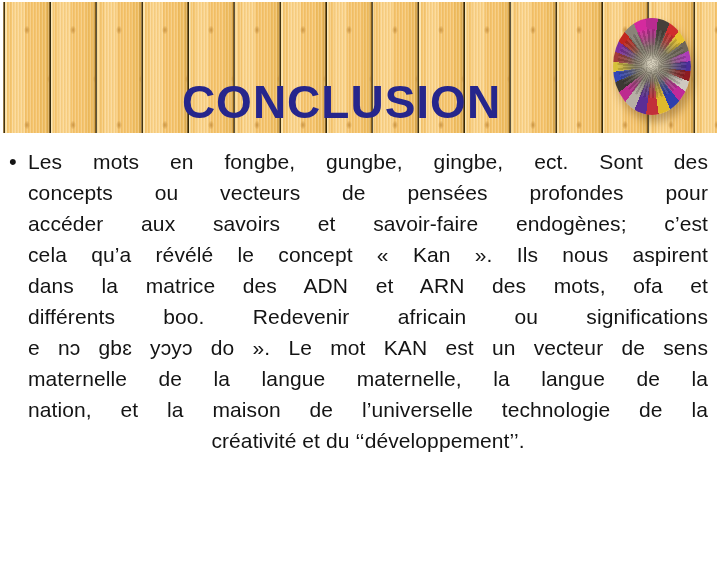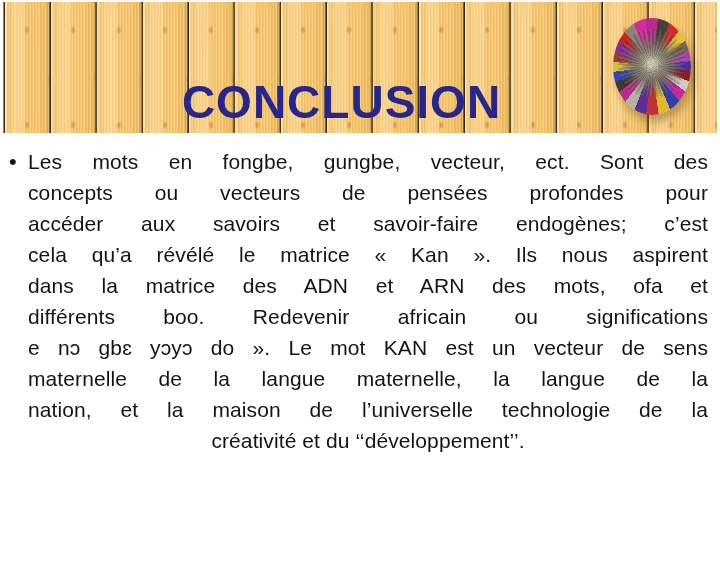--- a/index.html
+++ b/index.html
@@ -89,24 +89,24 @@
   <div class="wood-header">
     <h1 class="title">CONCLUSION</h1>
     <div class="umbrella" style="background: conic-gradient(from -8deg, rgb(185, 42, 144) 0deg, rgb(185, 42, 144) 15deg, rgb(70, 64, 58) 15deg, rgb(70, 64, 58) 30deg, rgb(207, 46, 46) 30deg, rgb(207, 46, 46) 45deg, rgb(230, 195, 48) 45deg, rgb(230, 195, 48) 60deg, rgb(111, 102, 89) 60deg, rgb(111, 102, 89) 75deg, rgb(173, 59, 184) 75deg, rgb(173, 59, 184) 90deg, rgb(74, 47, 154) 90deg, rgb(74, 47, 154) 105deg, rgb(142, 27, 33) 105deg, rgb(142, 27, 33) 120deg, rgb(207, 201, 192) 120deg, rgb(207, 201, 192) 135deg, rgb(192, 42, 154) 135deg, rgb(192, 42, 154) 150deg, rgb(46, 63, 174) 150deg, rgb(46, 63, 174) 165deg, rgb(224, 185, 44) 165deg, rgb(224, 185, 44) 180deg, rgb(194, 47, 58) 180deg, rgb(194, 47, 58) 195deg, rgb(92, 45, 150) 195deg, rgb(92, 45, 150) 210deg, rgb(183, 176, 166) 210deg, rgb(183, 176, 166) 225deg, rgb(189, 43, 143) 225deg, rgb(189, 43, 143) 240deg, rgb(60, 56, 51) 240deg, rgb(60, 56, 51) 255deg, rgb(51, 70, 184) 255deg, rgb(51, 70, 184) 270deg, rgb(216, 193, 58) 270deg, rgb(216, 193, 58) 285deg, rgb(162, 58, 58) 285deg, rgb(162, 58, 58) 300deg, rgb(125, 45, 160) 300deg, rgb(125, 45, 160) 315deg, rgb(194, 38, 31) 315deg, rgb(194, 38, 31) 330deg, rgb(138, 131, 120) 330deg, rgb(138, 131, 120) 345deg, rgb(212, 42, 158) 345deg, rgb(212, 42, 158) 360deg);">
       <div class="umbrella-hub"></div>
     </div>
   </div>
 
   <div class="body-area">
     <span class="bullet">•</span>
     <div class="para">
-        <div class="line">Les mots en fongbe, gungbe, vecteur, ect. Sont des</div>
+        <div class="line">Les mots en fongbe, gungbe, gingbe, ect. Sont des</div>
         <div class="line">concepts ou vecteurs de pensées profondes pour</div>
         <div class="line">accéder aux savoirs et savoir-faire endogènes; c’est</div>
-        <div class="line">cela qu’a révélé le matrice « Kan ». Ils nous aspirent</div>
+        <div class="line">cela qu’a révélé le concept « Kan ». Ils nous aspirent</div>
         <div class="line">dans la matrice des ADN et ARN des mots, ofa et</div>
         <div class="line">différents boo. Redevenir africain ou significations</div>
         <div class="line">e nɔ gbɛ yɔyɔ do ». Le mot KAN est un vecteur de sens</div>
         <div class="line">maternelle de la langue maternelle, la langue de la</div>
         <div class="line">nation, et la maison de l’universelle technologie de la</div>
         <div class="line last">créativité et du ‘‘développement’’.</div>
       </div>
   </div>
 
 </div>

